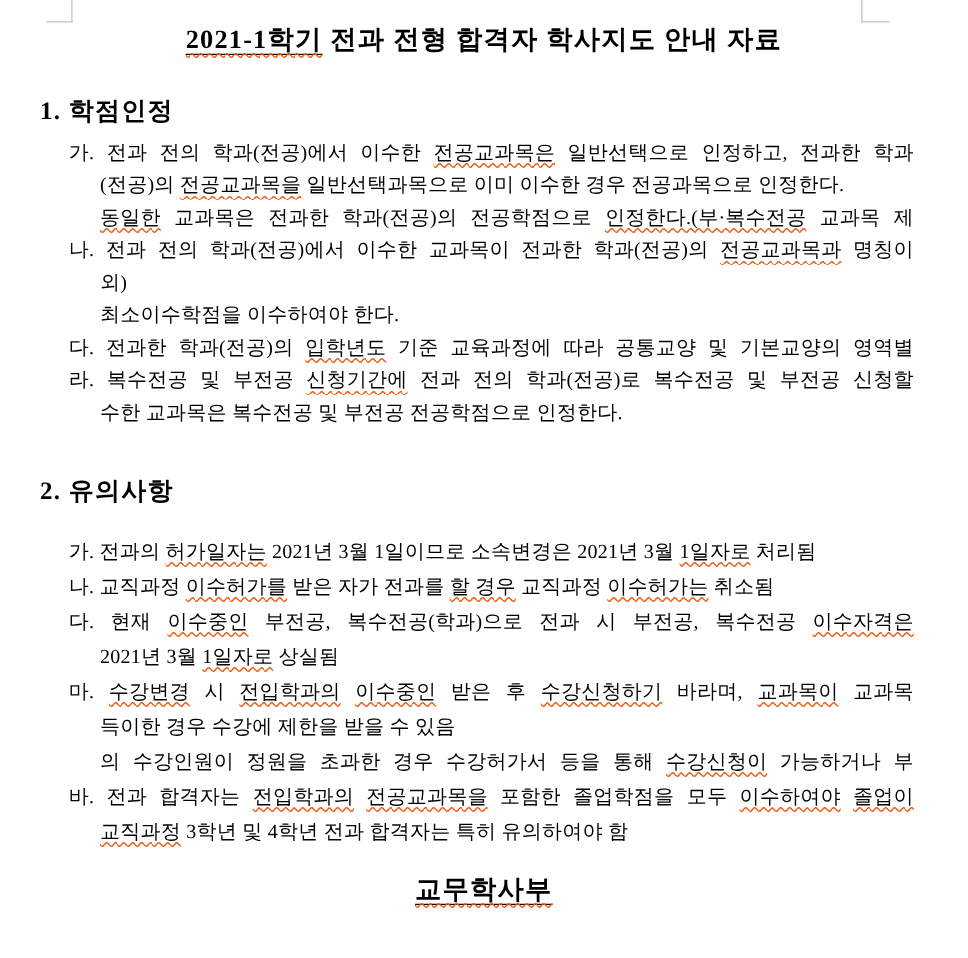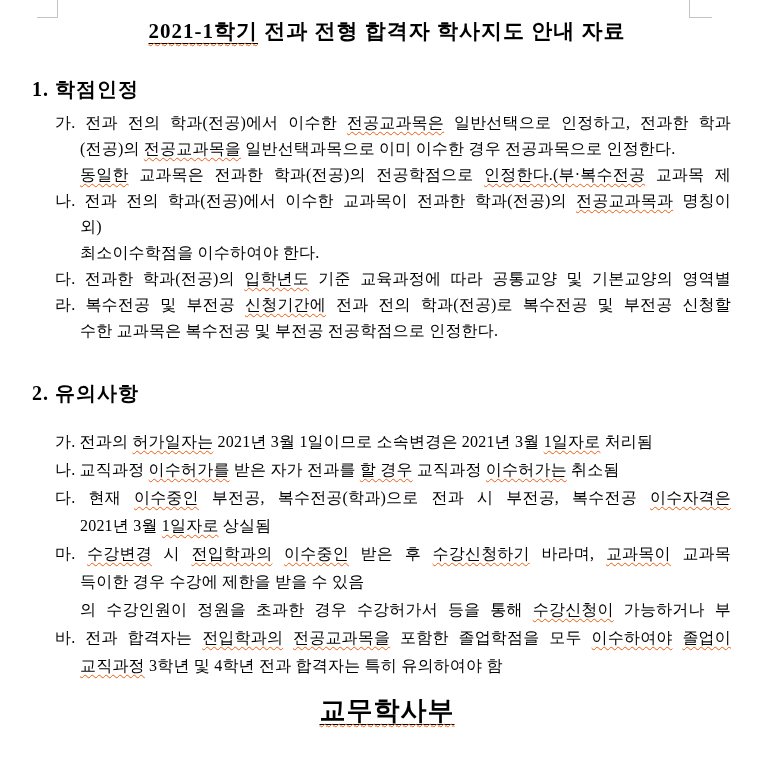--- a/index.html
+++ b/index.html
@@ -31,21 +31,21 @@
   .sec-heading.sh1{margin-top:36px;margin-bottom:22px;}
 
   .sec-list{width:760px;}
   .line{padding-right:29px;box-sizing:border-box;white-space:nowrap;}
   .just{white-space:normal;text-align:justify;text-align-last:justify;}
   .s1 .line{line-height:26px;height:26px;}
   .s2 .line{line-height:28px;height:28px;}
   .line.first{padding-left:55px;}
   .line.cont{padding-left:80px;}
 
-  .footer{margin-top:16px;text-align:center;font-size:26px;font-weight:bold;letter-spacing:1px;line-height:30px;}
+  .footer{margin-top:16px;text-align:center;font-size:21px;font-weight:bold;letter-spacing:1px;line-height:30px;}
 </style>
 </head>
 <body>
 
 <div class="corner corner-tl"></div>
 <div class="corner corner-tr"></div>
 
 <div class="title"><span class="u"><span class="sp"><span>2021-1학기</span></span></span><span> 전과 전형 합격자 학사지도 안내 자료</span></div>
 
 <div id="sections">

